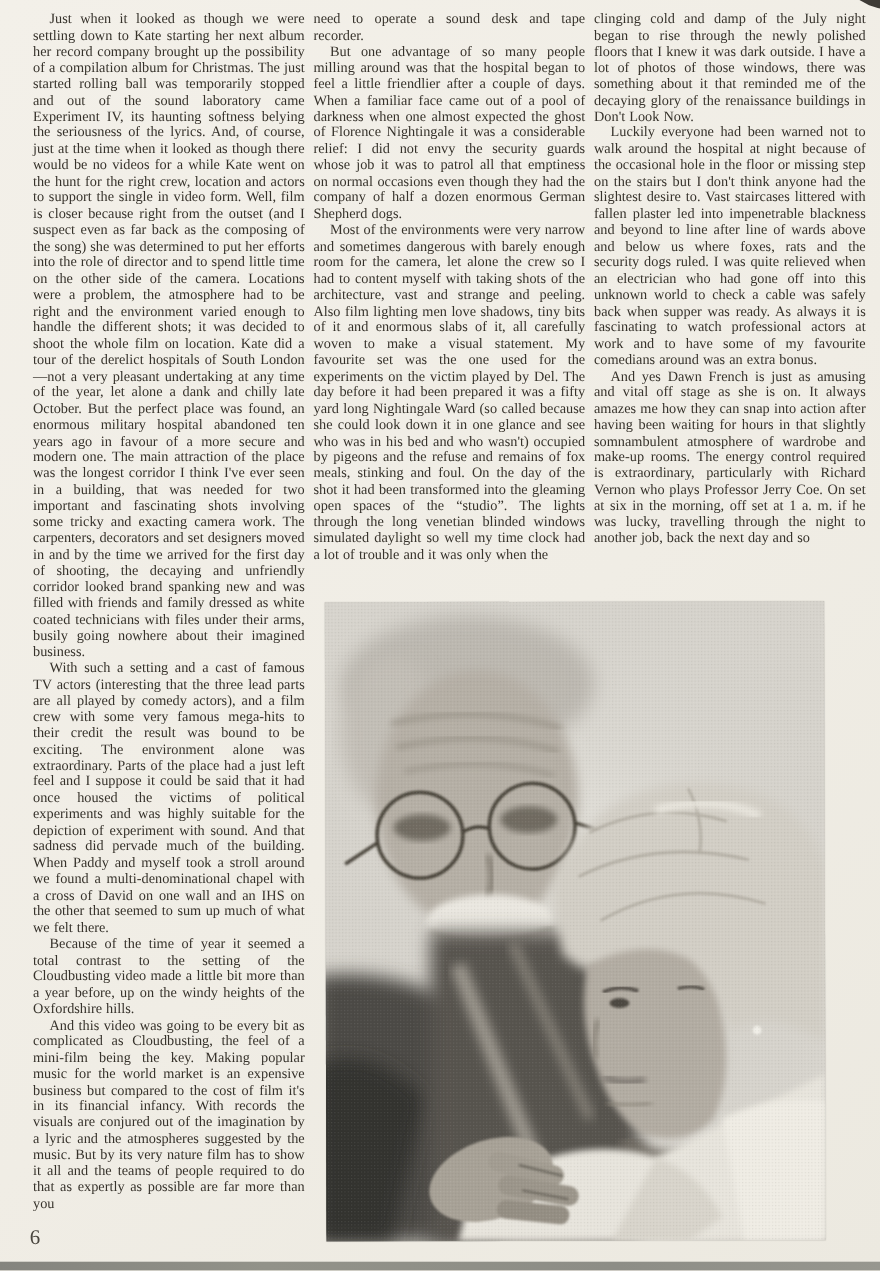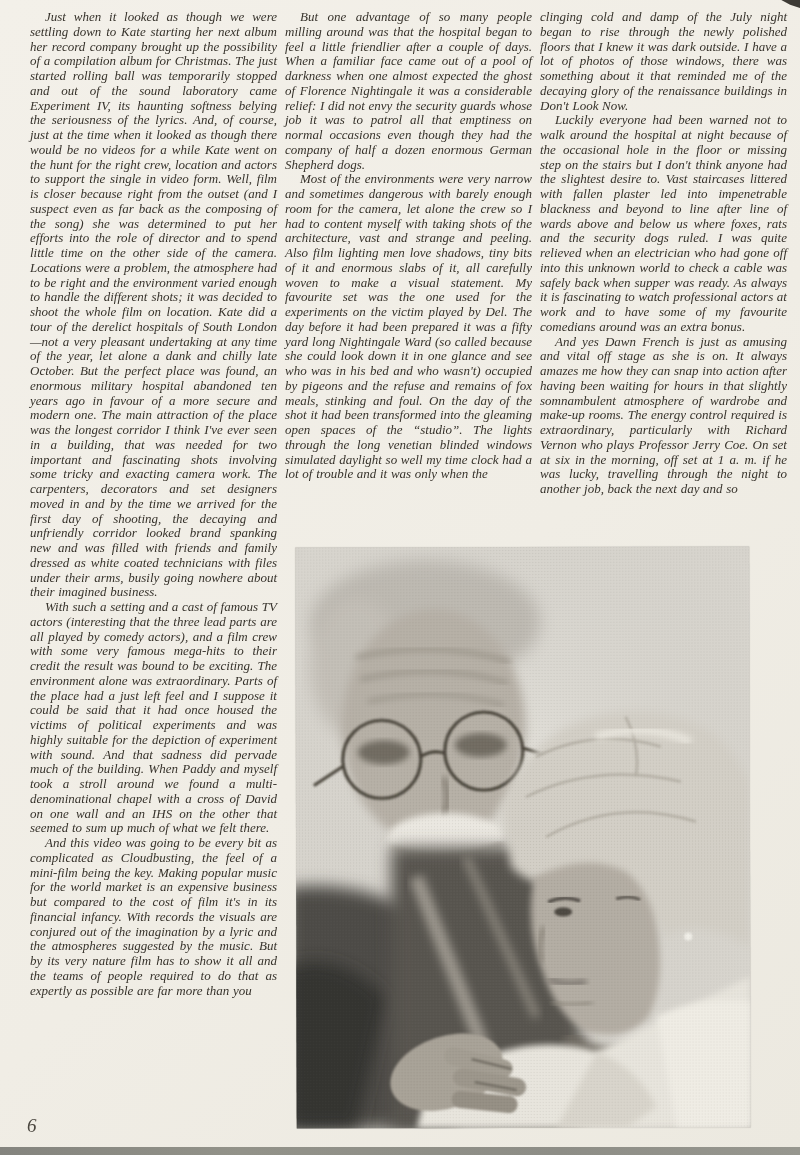--- a/index.html
+++ b/index.html
@@ -5,21 +5,20 @@
   * { margin: 0; padding: 0; box-sizing: border-box; }
   html, body { background: #cfcdc6; }
   .page {
     position: relative;
     width: 800px;
     height: 1155px;
     background: linear-gradient(135deg, #f3f0e9 0%, #f0ede5 55%, #ece9e0 100%);
     overflow: hidden;
     font-family: "Liberation Serif", serif;
     color: #33302a;
-    font-style: italic;
   }
   .columns {
     position: absolute;
     left: 30px; top: 10px;
     width: 757px;
     display: flex;
     gap: 8px;
   }
   .col { width: 247px; }
   .col p {
@@ -65,23 +64,25 @@
 </style>
 </head>
 <body>
 
 <div class="page">
 
   <div class="columns">
     <div class="col">
       <p class="indent">Just when it looked as though we were settling down to Kate starting her next album her record company brought up the possibility of a compilation album for Christmas. The just started rolling ball was temporarily stopped and out of the sound laboratory came Experiment IV, its haunting softness belying the seriousness of the lyrics. And, of course, just at the time when it looked as though there would be no videos for a while Kate went on the hunt for the right crew, location and actors to support the single in video form. Well, film is closer because right from the outset (and I suspect even as far back as the composing of the song) she was determined to put her efforts into the role of director and to spend little time on the other side of the camera. Locations were a problem, the atmosphere had to be right and the environment varied enough to handle the different shots; it was decided to shoot the whole film on location. Kate did a tour of the derelict hospitals of South London—not a very pleasant undertaking at any time of the year, let alone a dank and chilly late October. But the perfect place was found, an enormous military hospital abandoned ten years ago in favour of a more secure and modern one. The main attraction of the place was the longest corridor I think I've ever seen in a building, that was needed for two important and fascinating shots involving some tricky and exacting camera work. The carpenters, decorators and set designers moved in and by the time we arrived for the first day of shooting, the decaying and unfriendly corridor looked brand spanking new and was filled with friends and family dressed as white coated technicians with files under their arms, busily going nowhere about their imagined business.</p>
       <p class="indent">With such a setting and a cast of famous TV actors (interesting that the three lead parts are all played by comedy actors), and a film crew with some very famous mega-hits to their credit the result was bound to be exciting. The environment alone was extraordinary. Parts of the place had a just left feel and I suppose it could be said that it had once housed the victims of political experiments and was highly suitable for the depiction of experiment with sound. And that sadness did pervade much of the building. When Paddy and myself took a stroll around we found a multi-denominational chapel with a cross of David on one wall and an IHS on the other that seemed to sum up much of what we felt there.</p>
+      <p class="indent">Because of the time of year it seemed a total contrast to the setting of the Cloudbusting video made a little bit more than a year before, up on the windy heights of the Oxfordshire hills.</p>
       <p class="indent">And this video was going to be every bit as complicated as Cloudbusting, the feel of a mini-film being the key. Making popular music for the world market is an expensive business but compared to the cost of film it's in its financial infancy. With records the visuals are conjured out of the imagination by a lyric and the atmospheres suggested by the music. But by its very nature film has to show it all and the teams of people required to do that as expertly as possible are far more than you</p>
     </div>
     <div class="col">
+      <p>need to operate a sound desk and tape recorder.</p>
       <p class="indent">But one advantage of so many people milling around was that the hospital began to feel a little friendlier after a couple of days. When a familiar face came out of a pool of darkness when one almost expected the ghost of Florence Nightingale it was a considerable relief: I did not envy the security guards whose job it was to patrol all that emptiness on normal occasions even though they had the company of half a dozen enormous German Shepherd dogs.</p>
       <p class="indent">Most of the environments were very narrow and sometimes dangerous with barely enough room for the camera, let alone the crew so I had to content myself with taking shots of the architecture, vast and strange and peeling. Also film lighting men love shadows, tiny bits of it and enormous slabs of it, all carefully woven to make a visual statement. My favourite set was the one used for the experiments on the victim played by Del. The day before it had been prepared it was a fifty yard long Nightingale Ward (so called because she could look down it in one glance and see who was in his bed and who wasn't) occupied by pigeons and the refuse and remains of fox meals, stinking and foul. On the day of the shot it had been transformed into the gleaming open spaces of the “studio”. The lights through the long venetian blinded windows simulated daylight so well my time clock had a lot of trouble and it was only when the</p>
     </div>
     <div class="col">
       <p>clinging cold and damp of the July night began to rise through the newly polished floors that I knew it was dark outside. I have a lot of photos of those windows, there was something about it that reminded me of the decaying glory of the renaissance buildings in Don't Look Now.</p>
       <p class="indent">Luckily everyone had been warned not to walk around the hospital at night because of the occasional hole in the floor or missing step on the stairs but I don't think anyone had the slightest desire to. Vast staircases littered with fallen plaster led into impenetrable blackness and beyond to line after line of wards above and below us where foxes, rats and the security dogs ruled. I was quite relieved when an electrician who had gone off into this unknown world to check a cable was safely back when supper was ready. As always it is fascinating to watch professional actors at work and to have some of my favourite comedians around was an extra bonus.</p>
       <p class="indent">And yes Dawn French is just as amusing and vital off stage as she is on. It always amazes me how they can snap into action after having been waiting for hours in that slightly somnambulent atmosphere of wardrobe and make-up rooms. The energy control required is extraordinary, particularly with Richard Vernon who plays Professor Jerry Coe. On set at six in the morning, off set at 1 a. m. if he was lucky, travelling through the night to another job, back the next day and so</p>
     </div>
   </div>
 

